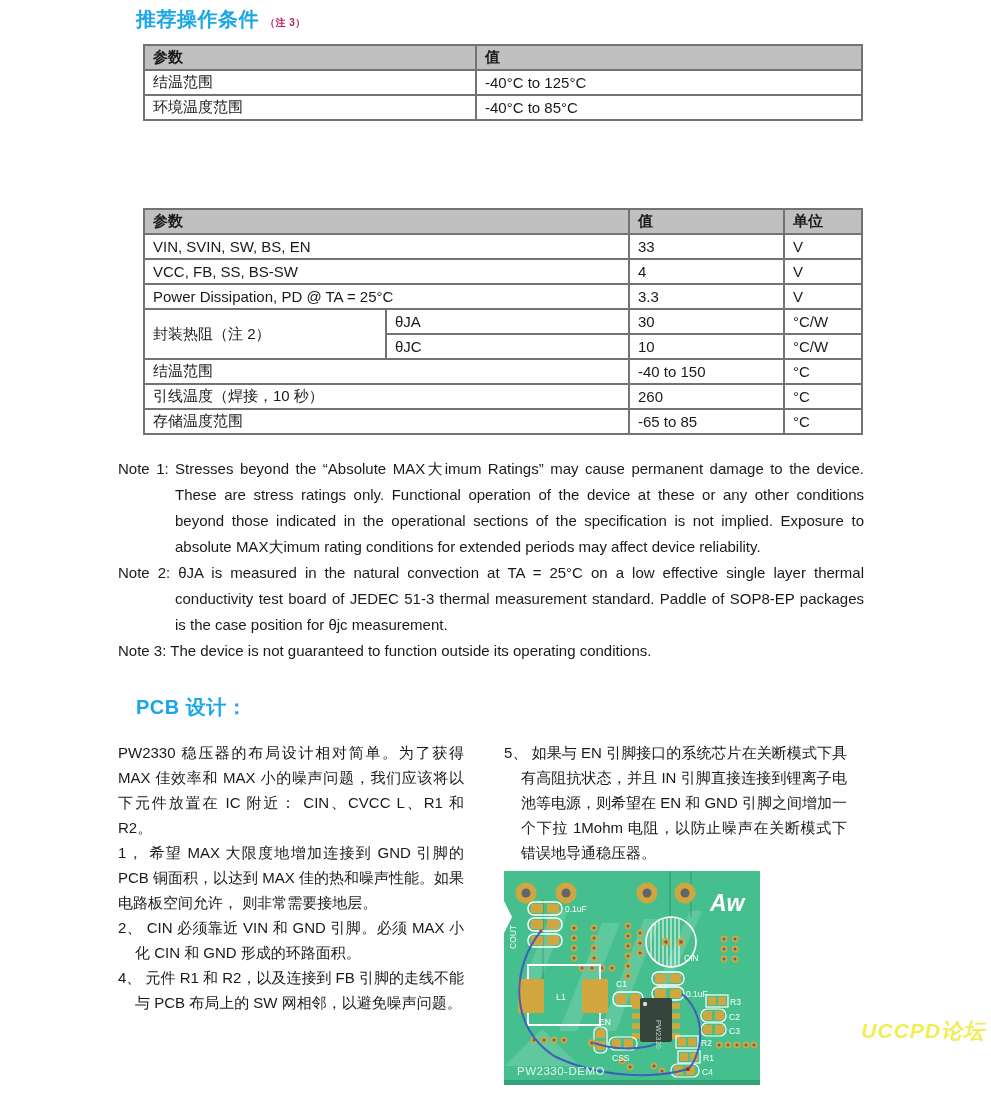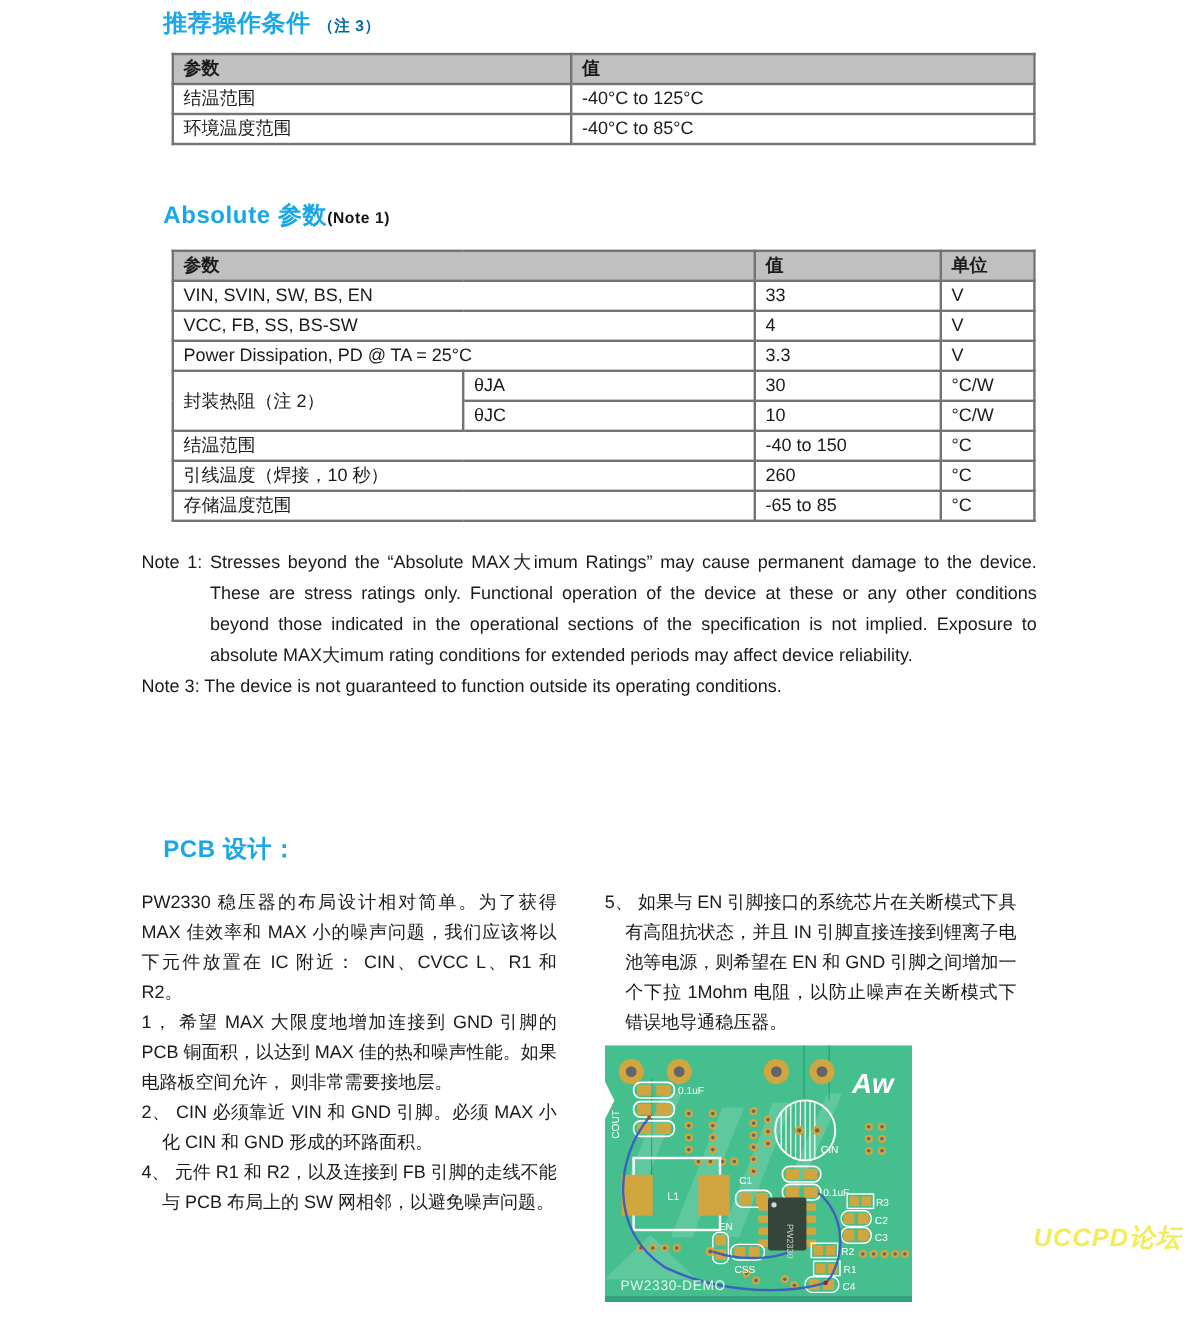--- a/index.html
+++ b/index.html
@@ -2,21 +2,21 @@
 <html><head>
 <meta charset="utf-8">
 <style>
   * { margin:0; padding:0; box-sizing:border-box; }
   html,body { background:#fff; }
   body { font-family:"Liberation Sans","DejaVu Sans",sans-serif; color:#1a1a1a; }
   #page { position:relative; width:991px; height:1102px; background:#fff; overflow:hidden; }
 
   .h-blue { color:#19A7E8; font-weight:bold;margin-left:18px; }
   .sec-head { position:absolute; font-size:20px; font-weight:bold; letter-spacing:0.5px; }
-  .sec-note { color:#0369a1; font-size:13px; font-weight:bold; margin-left:6px; }
+  .sec-note { color:#be185d; font-size:10px; font-weight:bold; margin-left:6px; }
   .sec-note-tight { color:#111; font-size:13px; font-weight:bold; }
 
   table { border-collapse:collapse; position:absolute; table-layout:fixed; }
   th, td { border:2px solid #737373; font-size:15px; padding:1px 8px; text-align:left;
            height:25px; vertical-align:middle; white-space:nowrap; overflow:hidden; }
   th { background:#C0C0C0; font-weight:bold; }
   #table-recommended { left:143px; top:44px; width:718px; }
   #table-absolute    { left:143px; top:208px; width:718px; }
 
   #notes { position:absolute; left:118px; top:456px; width:746px; font-size:15px;
@@ -60,23 +60,20 @@
       <td>结温范围</td>
       <td>-40°C to 125°C</td>
     </tr>
     <tr>
       <td>环境温度范围</td>
       <td>-40°C to 85°C</td>
     </tr>
   </tbody>
     </table>
 
-  <div class="sec-head" style="left:118px; top:166px;">
-    <span class="h-blue">Absolute 参数</span><span class="sec-note-tight">(Note 1)</span>
-  </div>
 
   <table id="table-absolute">
     <colgroup>
         <col style="width:242px">
         <col style="width:243px">
         <col style="width:155px">
         <col style="width:78px">
       </colgroup>
     <tbody>
         <tr>
@@ -123,20 +120,21 @@
     <tr>
       <td colspan="2">存储温度范围</td>
       <td>-65 to 85</td>
       <td>°C</td>
     </tr>
   </tbody>
     </table>
 
   <div id="notes">
     <p>Note 1: Stresses beyond the “Absolute MAX大imum Ratings” may cause permanent damage to the device. These are stress ratings only. Functional operation of the device at these or any other conditions beyond those indicated in the operational sections of the specification is not implied. Exposure to absolute MAX大imum rating conditions for extended periods may affect device reliability.</p>
+    <p>Note 2: θJA is measured in the natural convection at TA = 25°C on a low effective single layer thermal conductivity test board of JEDEC 51-3 thermal measurement standard. Paddle of SOP8-EP packages is the case position for θjc measurement.</p>
     <p>Note 3: The device is not guaranteed to function outside its operating conditions.</p>
   </div>
 
   <div class="sec-head" style="left:118px; top:694px;">
     <span class="h-blue">PCB 设计：</span>
   </div>
 
   <div id="pcb-columns">
     <div class="col-left body-text">
       <p>PW2330 稳压器的布局设计相对简单。为了获得 MAX 佳效率和 MAX 小的噪声问题，我们应该将以下元件放置在 IC 附近： CIN、CVCC L、R1 和 R2。</p>

